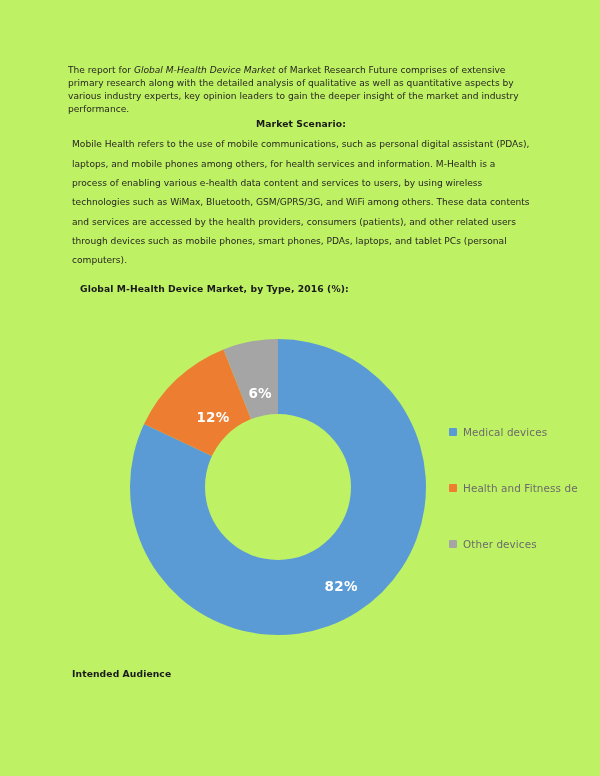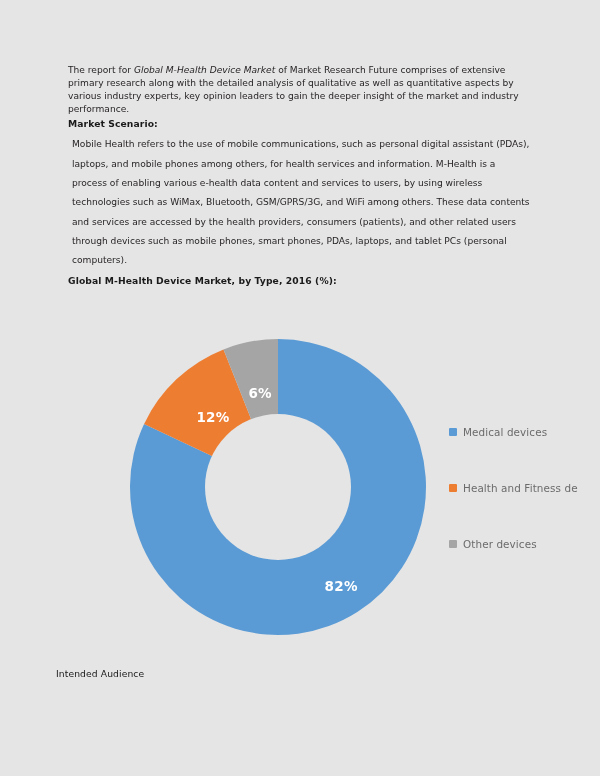--- a/index.html
+++ b/index.html
@@ -12,21 +12,21 @@
     height: 776px;
     position: relative;
     overflow: hidden;
     font-family: "DejaVu Sans", sans-serif;
     color: #000000;
   }
 
   .page {
     position: absolute;
     inset: 0;
-    background: #e5e5e5;
+    background: #bef264;
   }
 
   .doc-body {
     position: absolute;
     left: 68px;
     top: 64px;
     width: 466px;
   }
 
   p.para {
@@ -48,30 +48,31 @@
     font-style: italic;
   }
 
   .bold-head {
     margin: 0;
     font-size: 9.2px;
     line-height: 15px;
     font-weight: bold;
     color: #1a1a1a;
     letter-spacing: 0.1px;
+    text-align: center;
   }
 
   .link {
     color: #4a7ebb;
     font-style: italic;
     text-decoration: underline;
   }
 
   .chart-title {
-    margin: 0;
+    margin: 12px;
     font-size: 9.2px;
     line-height: 14px;
     font-weight: bold;
     color: #1a1a1a;
     letter-spacing: 0.1px;
   }
 
   
   .chart-area {
     position: absolute;
@@ -129,24 +130,24 @@
 
   .legend-label {
     font-size: 10.4px;
     color: #6b6b6b;
     font-family: "DejaVu Sans", sans-serif;
     letter-spacing: 0.1px;
   }
 
   .footer-head {
     position: absolute;
-    left: 56px;
+    left: 72px;
     top: 668px;
     font-size: 9.2px;
-    font-weight: normal;
+    font-weight: bold;
     color: #1a1a1a;
     letter-spacing: 0.1px;
     text-align: right;
   }
 </style>
 </head>
 <body>
 
 <div class="page">
 

